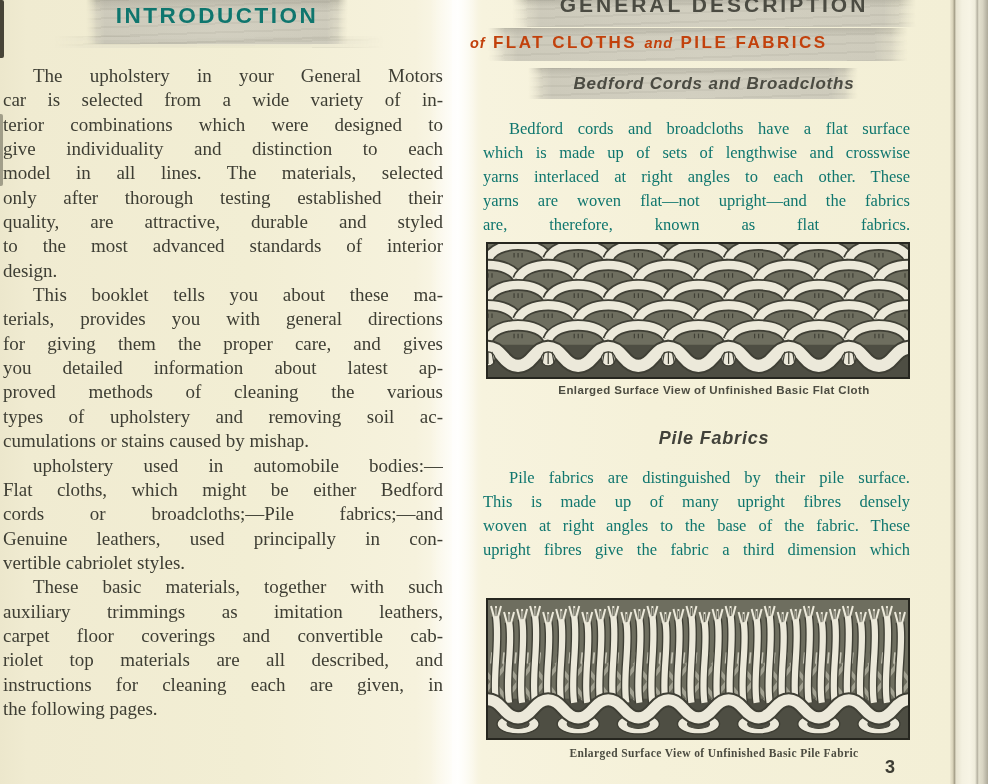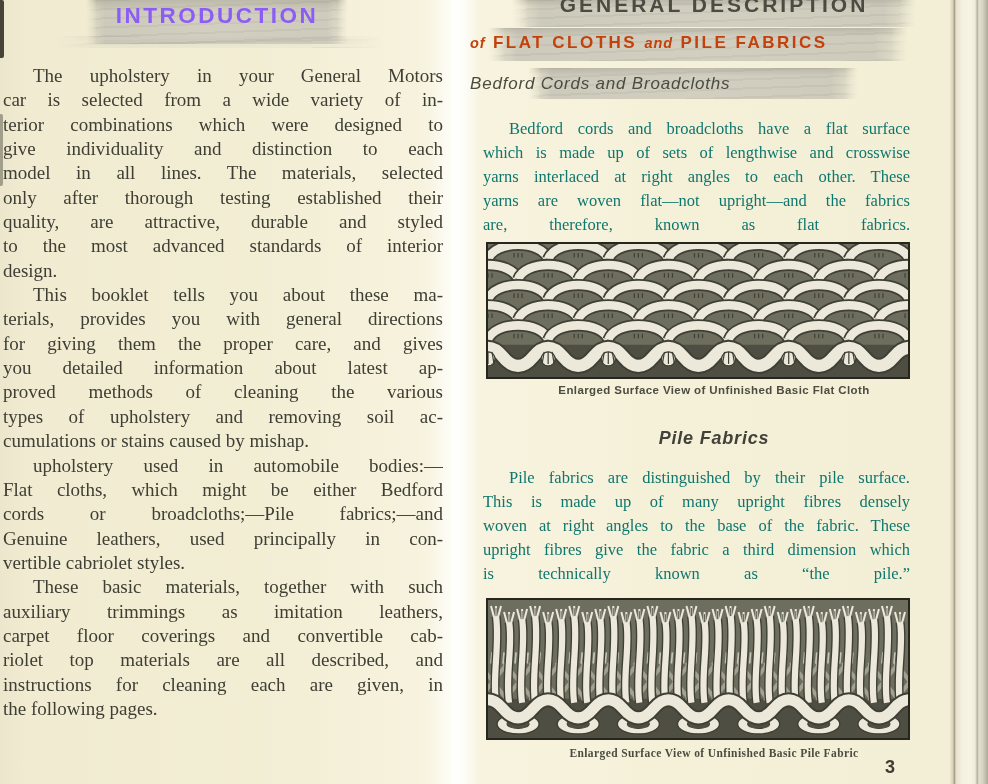--- a/index.html
+++ b/index.html
@@ -36,21 +36,21 @@
 
   
   .page{position:absolute;top:0;height:784px;}
   #left-page{left:0;width:452px;}
   #right-page{left:470px;width:488px;}
 
   .sans{font-family:"Liberation Sans","DejaVu Sans",sans-serif;}
 
   #intro-band{left:86px;top:0;width:262px;height:44px;}
   #intro-title{position:absolute;left:86px;top:3px;width:262px;text-align:center;
-    font-size:22.5px;font-weight:bold;letter-spacing:2.5px;color:#8b5cf6;}
+    font-size:22.5px;font-weight:bold;letter-spacing:2.5px;color:#0f766e;}
 
   
   .para-block{position:absolute;color:#3e3e34;}
   #left-paras{left:3px;top:64px;width:440px;font-size:19px;line-height:24.35px;}
   #right-para-1,#right-para-2{left:13px;width:427px;font-size:16.5px;line-height:24px;color:#0f766e;}
   #right-para-1{top:117px;}
   #right-para-2{top:466px;}
   .line{text-align:justify;text-align-last:justify;overflow:hidden;white-space:nowrap;}
   .para .line:first-child{text-indent:30px;}
   #right-para-1 .line:first-child,#right-para-2 .line:first-child{text-indent:26px;}
@@ -58,22 +58,22 @@
 
   
   #gd-band{left:42px;top:0;width:404px;height:27px;}
   #gd-title{position:absolute;left:0;top:-7px;width:100%;text-align:center;
     font-size:21px;font-weight:bold;letter-spacing:3px;color:#4b4b42;}
   #fc-band{left:18px;top:28px;width:420px;height:33px;}
   #fc-title{position:absolute;left:0;top:33px;width:100%;text-align:left;
     font-size:17px;font-weight:bold;letter-spacing:2.5px;color:#c2410c;}
   #fc-title .lc{font-size:14.5px;font-style:italic;letter-spacing:1px;text-transform:lowercase;}
   #bc-band{left:58px;top:68px;width:330px;height:31px;}
-  #bc-title{position:absolute;left:0;top:74px;width:100%;
-    font-size:17px;font-weight:normal;font-style:italic;letter-spacing:.8px;color:#4b4b42;}
+  #bc-title{position:absolute;left:0;top:74px;width:100%;text-align:center;
+    font-size:17px;font-weight:bold;font-style:italic;letter-spacing:.8px;color:#4b4b42;}
   #pf-title{position:absolute;left:0;top:428px;width:100%;text-align:center;
     font-size:18px;font-weight:bold;font-style:italic;letter-spacing:.8px;color:#42423a;}
 
   
   .figure{position:absolute;left:16px;width:424px;border:2.5px solid #26261f;background:#6e6e5f;box-sizing:border-box;}
   #figure-1{top:242px;height:137px;}
   #figure-2{top:598px;height:142px;}
   .figure svg{display:block;width:100%;height:100%;}
   .caption{position:absolute;left:0;width:100%;text-align:center;
     font-size:11.5px;font-weight:bold;letter-spacing:.4px;color:#4c4c41;}
@@ -383,21 +383,20 @@
   </div>
   <div class="sans caption" id="caption-1">Enlarged Surface View of Unfinished Basic Flat Cloth</div>
 
   <div class="sans" id="pf-title">Pile Fabrics</div>
 
   <div class="para-block" id="right-para-2">
       <div class="line">Pile fabrics are distinguished by their pile surface.</div>
       <div class="line">This is made up of many upright fibres densely</div>
       <div class="line">woven at right angles to the base of the fabric. These</div>
       <div class="line">upright fibres give the fabric a third dimension which</div>
-      <div class="line">is technically known as “the pile.”</div>
     </div>
 
   <div class="figure" id="figure-2">
     <svg id="pile-svg" viewBox="0 0 419 137" preserveAspectRatio="none">
         <rect x="0" y="0" width="419" height="137" fill="#6e6e5f"></rect>
         <rect x="0" y="98" width="419" height="39" fill="#4e4e43"></rect>
         <line x1="-10" y1="100" x2="20" y2="62" stroke="#d9d6c6" stroke-width="4" opacity="0.5"></line>
         <line x1="-10" y1="62" x2="20" y2="100" stroke="#d9d6c6" stroke-width="4" opacity="0.5"></line>
         <line x1="16" y1="100" x2="46" y2="62" stroke="#d9d6c6" stroke-width="4" opacity="0.5"></line>
         <line x1="16" y1="62" x2="46" y2="100" stroke="#d9d6c6" stroke-width="4" opacity="0.5"></line>

